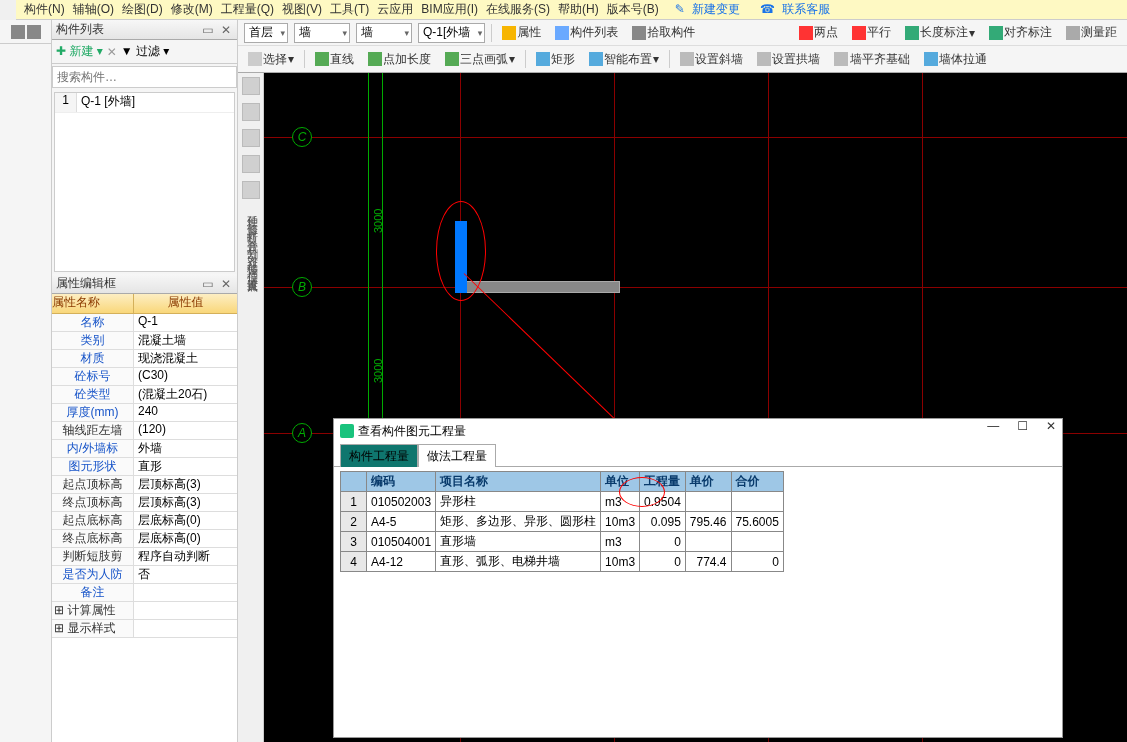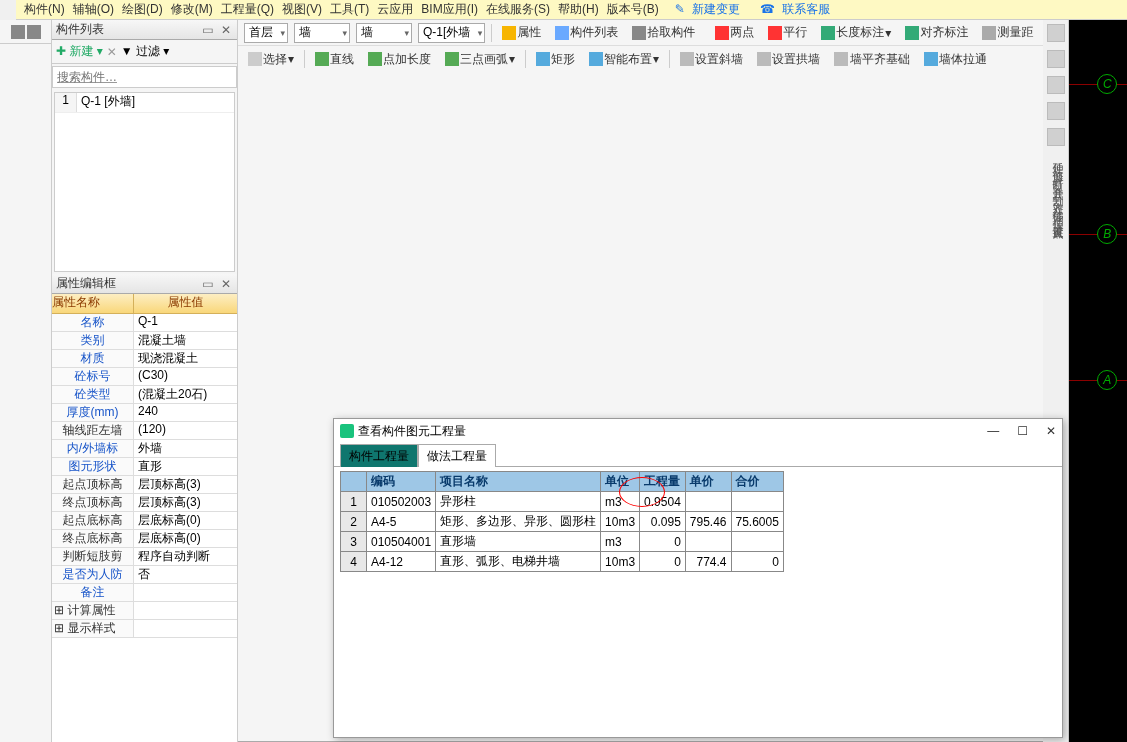--- a/index.html
+++ b/index.html
@@ -23,21 +23,21 @@
 .left-panel { width: 186px; background: #f5f5f5; border-right: 1px solid #ccc; display: flex; flex-direction: column; }
 
 .panel-header { height: 20px; background: linear-gradient(#f7f7f7,#e5e5e5); border-bottom: 1px solid #aaa; display: flex; align-items: center; padding: 0 4px; justify-content: space-between; }
 .panel-header .title { color: #333; }
 .panel-header .controls { color: #666; letter-spacing: 2px; }
 
 .toolbar-row { height: 24px; display: flex; align-items: center; padding: 0 4px; gap: 4px; border-bottom: 1px solid #ccc; }
 .toolbar-row .new-btn { color: #2a6; }
 .toolbar-row .sep { color: #999; }
 
-.search-input { width: 100%; height: 22px; border: 1px solid #ccc; padding: 0 4px; margin: 2px 0; color: #999; text-decoration: underline; }
+.search-input { width: 100%; height: 22px; border: 1px solid #ccc; padding: 0 4px; margin: 2px 0; color: #999; }
 
 .component-list { flex: 0 0 180px; background: #fff; border: 1px solid #ccc; margin: 2px; overflow: auto; }
 .list-header { height: 20px; background: linear-gradient(#fdeec3,#f9d77a); border-bottom: 1px solid #d4b05a; display: flex; }
 .list-header .rownum { width: 22px; border-right: 1px solid #d4b05a; }
 .list-header .name-col { flex: 1; text-align: center; color: #8b3a00; }
 .list-row { height: 20px; display: flex; border-bottom: 1px solid #eee; }
 .list-row .rownum { width: 22px; text-align: center; background: #f5f5f5; border-right: 1px solid #ddd; }
 .list-row .val { flex: 1; padding-left: 4px; }
 
 
@@ -46,21 +46,21 @@
 .prop-header-row .c1 { width: 82px; border-right: 1px solid #d4b05a; text-align: left; color: #8b3a00; }
 .prop-header-row .c2 { flex: 1; text-align: center; color: #8b3a00; }
 .prop-body { flex: 1; overflow: auto; }
 .prop-row { height: 18px; display: flex; border-bottom: 1px solid #ddd; }
 .prop-row .c1 { width: 82px; border-right: 1px solid #ddd; text-align: center; color: #1855c9; background: #fafafa; }
 .prop-row .c1.black { color: #333; }
 .prop-row .c1.exp { text-align: left; padding-left: 2px; color: #333; }
 .prop-row .c2 { flex: 1; padding-left: 4px; }
 
 
-.center { flex: 1; display: flex; flex-direction: row; position: relative; }
+.center { flex: 1; display: flex; flex-direction: column; position: relative; }
 
 .center-toolbars { background: #f5f5f5; border-bottom: 1px solid #aaa; }
 .ctb-row { height: 26px; display: flex; align-items: center; padding: 0 6px; gap: 6px; border-bottom: 1px solid #ddd; }
 .ctb-row.last { border-bottom: none; }
 .combo { height: 20px; border: 1px solid #aaa; background: #fff; padding: 0 14px 0 4px; position: relative; display: inline-flex; align-items: center; min-width: 40px; }
 .combo::after { content: "▾"; position: absolute; right: 2px; color: #666; font-size: 9px; }
 .tb-btn { display: inline-flex; align-items: center; gap: 1px; padding: 2px 4px; color: #333; }
 .tb-btn .ic { width: 14px; height: 14px; display: inline-block; }
 .vsep { width: 1px; height: 18px; background: #ccc; }
 
@@ -79,21 +79,21 @@
 .wall-seg { position: absolute; background: #888; border: 1px solid #aaa; }
 .wall-blue { position: absolute; background: #0078ff; }
 .ellipse-mark { position: absolute; border: 1px solid #f00; border-radius: 50%; }
 .arrow-line { position: absolute; background: #f00; height: 1px; transform-origin: left center; }
 .arrow-head { position: absolute; width: 0; height: 0; border-left: 8px solid #f00; border-top: 4px solid transparent; border-bottom: 4px solid transparent; }
 
 
 
 
 .dialog { position: absolute; left: 333px; top: 418px; width: 730px; height: 320px; background: #fff; border: 1px solid #999; box-shadow: 2px 2px 8px rgba(0,0,0,.3); display: flex; flex-direction: column; }
-.dlg-title { height: 24px; display: flex; align-items: center; padding: 0 6px; justify-content: space-between; }
+.dlg-title { height: 24px; display: flex; padding: 0 6px; justify-content: space-between; }
 .dlg-title .t { display: flex; align-items: center; gap: 4px; }
 .dlg-title .app-ic { width: 14px; height: 14px; background: #19c37d; border-radius: 2px; display: inline-block; }
 .dlg-title .wbtns { display: flex; gap: 18px; font-size: 14px; color: #333; }
 .dlg-tabs { height: 24px; display: flex; border-bottom: 1px solid #aaa; padding-left: 6px; gap: 0; }
 .dlg-tab { padding: 3px 8px; border: 1px solid #aaa; border-bottom: none; background: #0f766e; position: relative; top: 1px; }
 .dlg-tab.active { background: #fff; }
 .dlg-body { flex: 1; padding: 4px 6px; overflow: auto; }
 
 .qty-table { border-collapse: collapse; }
 .qty-table th, .qty-table td { border: 1px solid #888; padding: 1px 4px; height: 18px; font-size: 12px; text-align: left; }

